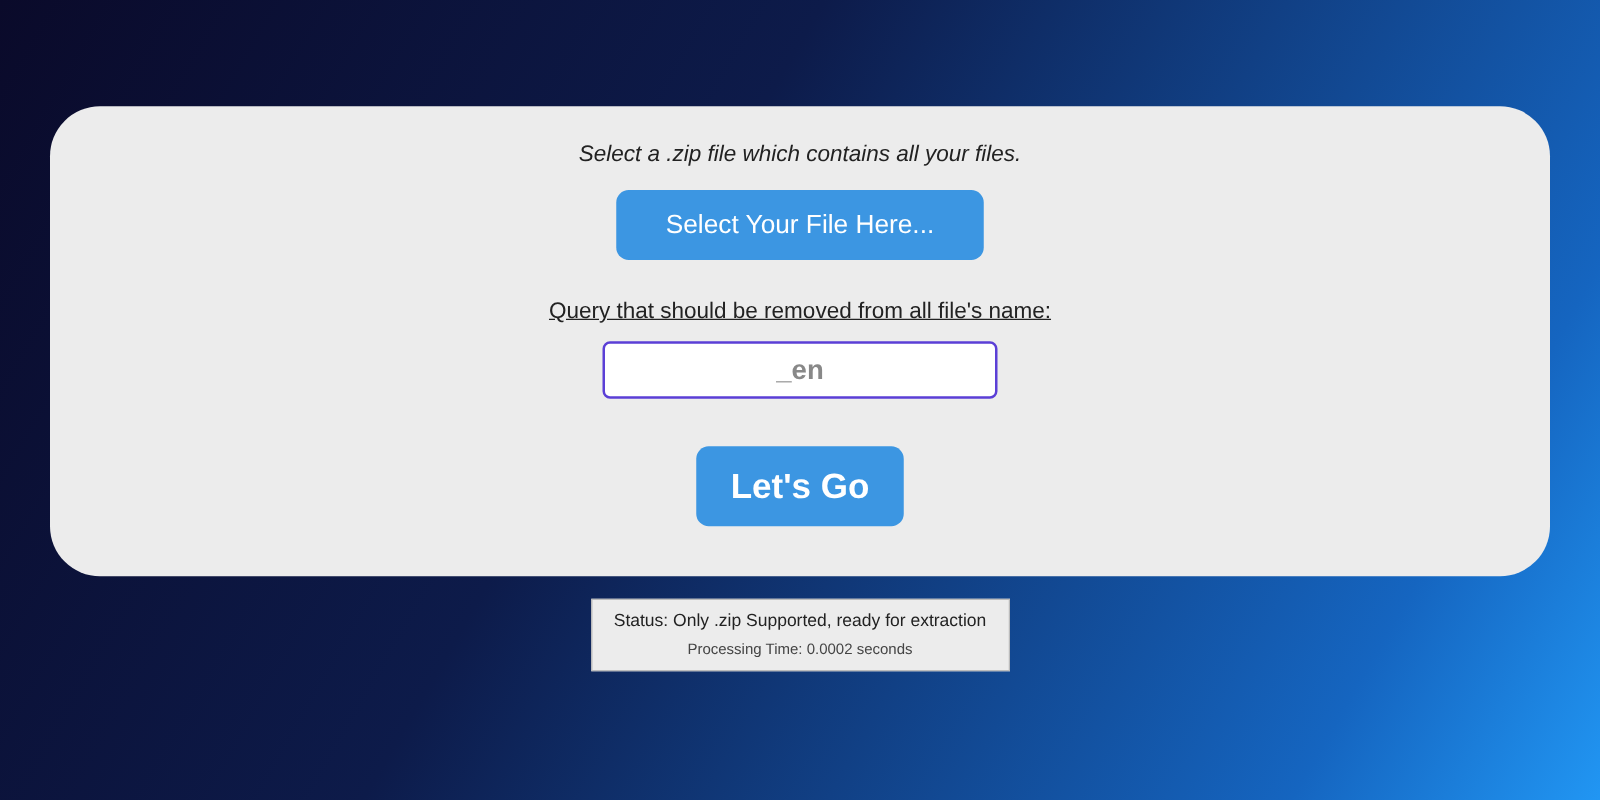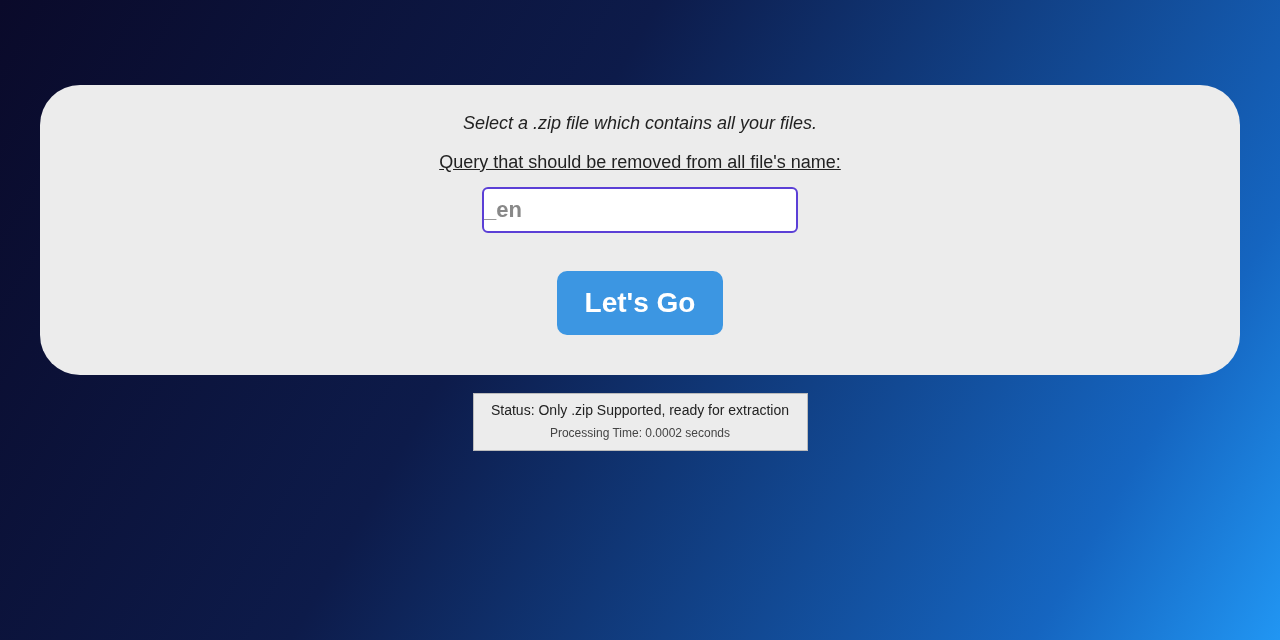--- a/index.html
+++ b/index.html
@@ -52,20 +52,21 @@
     }
     .query-input {
       width: 316px;
       height: 46px;
       border: 2px solid #5b3fd6;
       border-radius: 6px;
       background: #fff;
       font-size: 22px;
       font-weight: bold;
       color: #888;
+      text-align: center;
       outline: none;
       margin-bottom: 38px;
     }
     .query-input::placeholder {
       color: #888;
       font-weight: bold;
     }
     .go-button {
       background: #3c96e2;
       color: #fff;
@@ -92,20 +93,21 @@
     .timing-line {
       font-size: 12px;
       color: #444;
     }
   </style>
 </head>
 <body>
 
 <div class="card">
   <p class="subtitle">Select a .zip file which contains all your files.</p>
+  <button class="file-button">Select Your File Here...</button>
   <label class="query-label">Query that should be removed from all file's name:</label>
   <input type="text" class="query-input" placeholder="_en" style="">
   <div>
     <button class="go-button">Let's Go</button>
   </div>
 </div>
 
 <div class="status-box">
   <div class="status-line">
     <span>Status</span>: <span>Only .zip Supported, ready for extraction</span>

